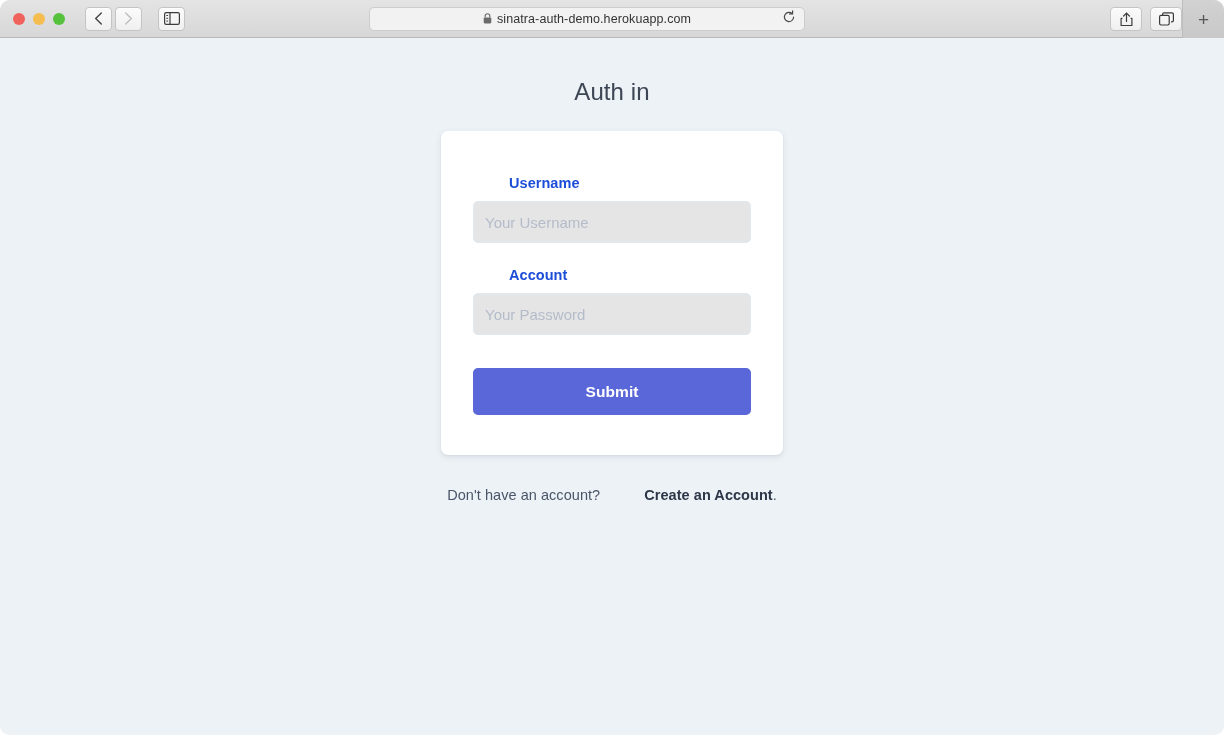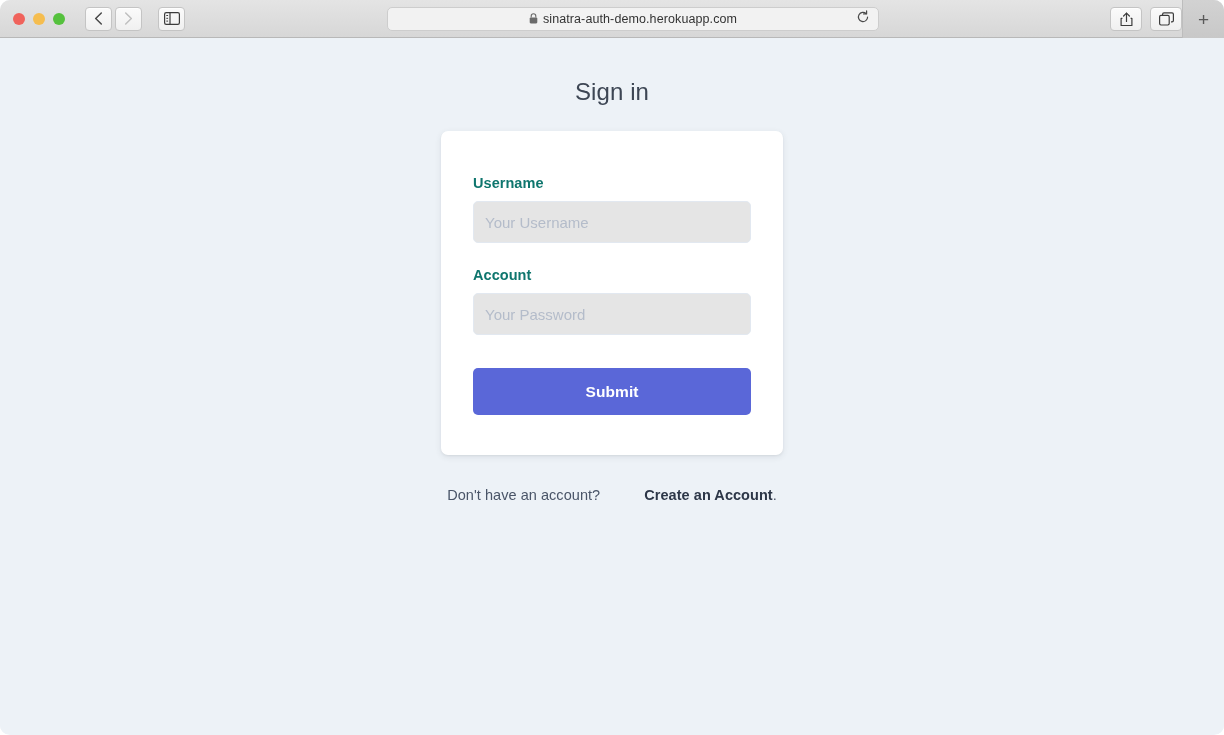--- a/index.html
+++ b/index.html
@@ -67,23 +67,23 @@
     align-items: center;
     justify-content: center;
     box-sizing: border-box;
   }
   .chrome-btn svg { display: block; }
 
   .sidebar-group { margin-left: 16px; }
 
   .url-wrap {
     position: absolute;
-    left: 387px;
+    left: 369px;
     top: 7px;
-    width: 492px;
+    width: 436px;
     height: 24px;
   }
   .url-bar {
     width: 100%;
     height: 100%;
     box-sizing: border-box;
     background: #f2f2f2;
     border: 1px solid #cdcdcd;
     border-radius: 5px;
     display: flex;
@@ -190,24 +190,25 @@
     border-radius: 7px;
     box-shadow: 0 2px 6px rgba(45, 55, 72, 0.10), 0 1px 2px rgba(45,55,72,0.06);
     padding: 44px 32px 40px 32px;
     box-sizing: border-box;
   }
 
   .field-label {
     display: block;
     font-size: 14.5px;
     font-weight: bold;
-    color: #0f766e;
+    color: #1d4ed8;
     margin-bottom: 10px;
     letter-spacing: 0.05px;
     font-family: "Liberation Sans", sans-serif;
+    margin-left: 36px;
   }
 
   .text-input {
     display: block;
     width: 100%;
     height: 42px;
     box-sizing: border-box;
     border: 1px solid #e2e8f0;
     border-radius: 5px;
     padding: 0 11px;
@@ -344,21 +345,21 @@
     <div class="new-tab-btn">
       <span class="plus-glyph">+</span>
     </div>
   </div>
 
   <div class="viewport">
 
 
     <div class="page-body">
 
-      <h1 class="page-heading">Sign in</h1>
+      <h1 class="page-heading">Auth in</h1>
 
       <div class="card">
 
         <div class="field-group">
           <label class="field-label">Username</label>
           <input class="text-input" type="text" placeholder="Your Username" style="">
         </div>
 
         <div class="field-group last">
           <label class="field-label">Account</label>

